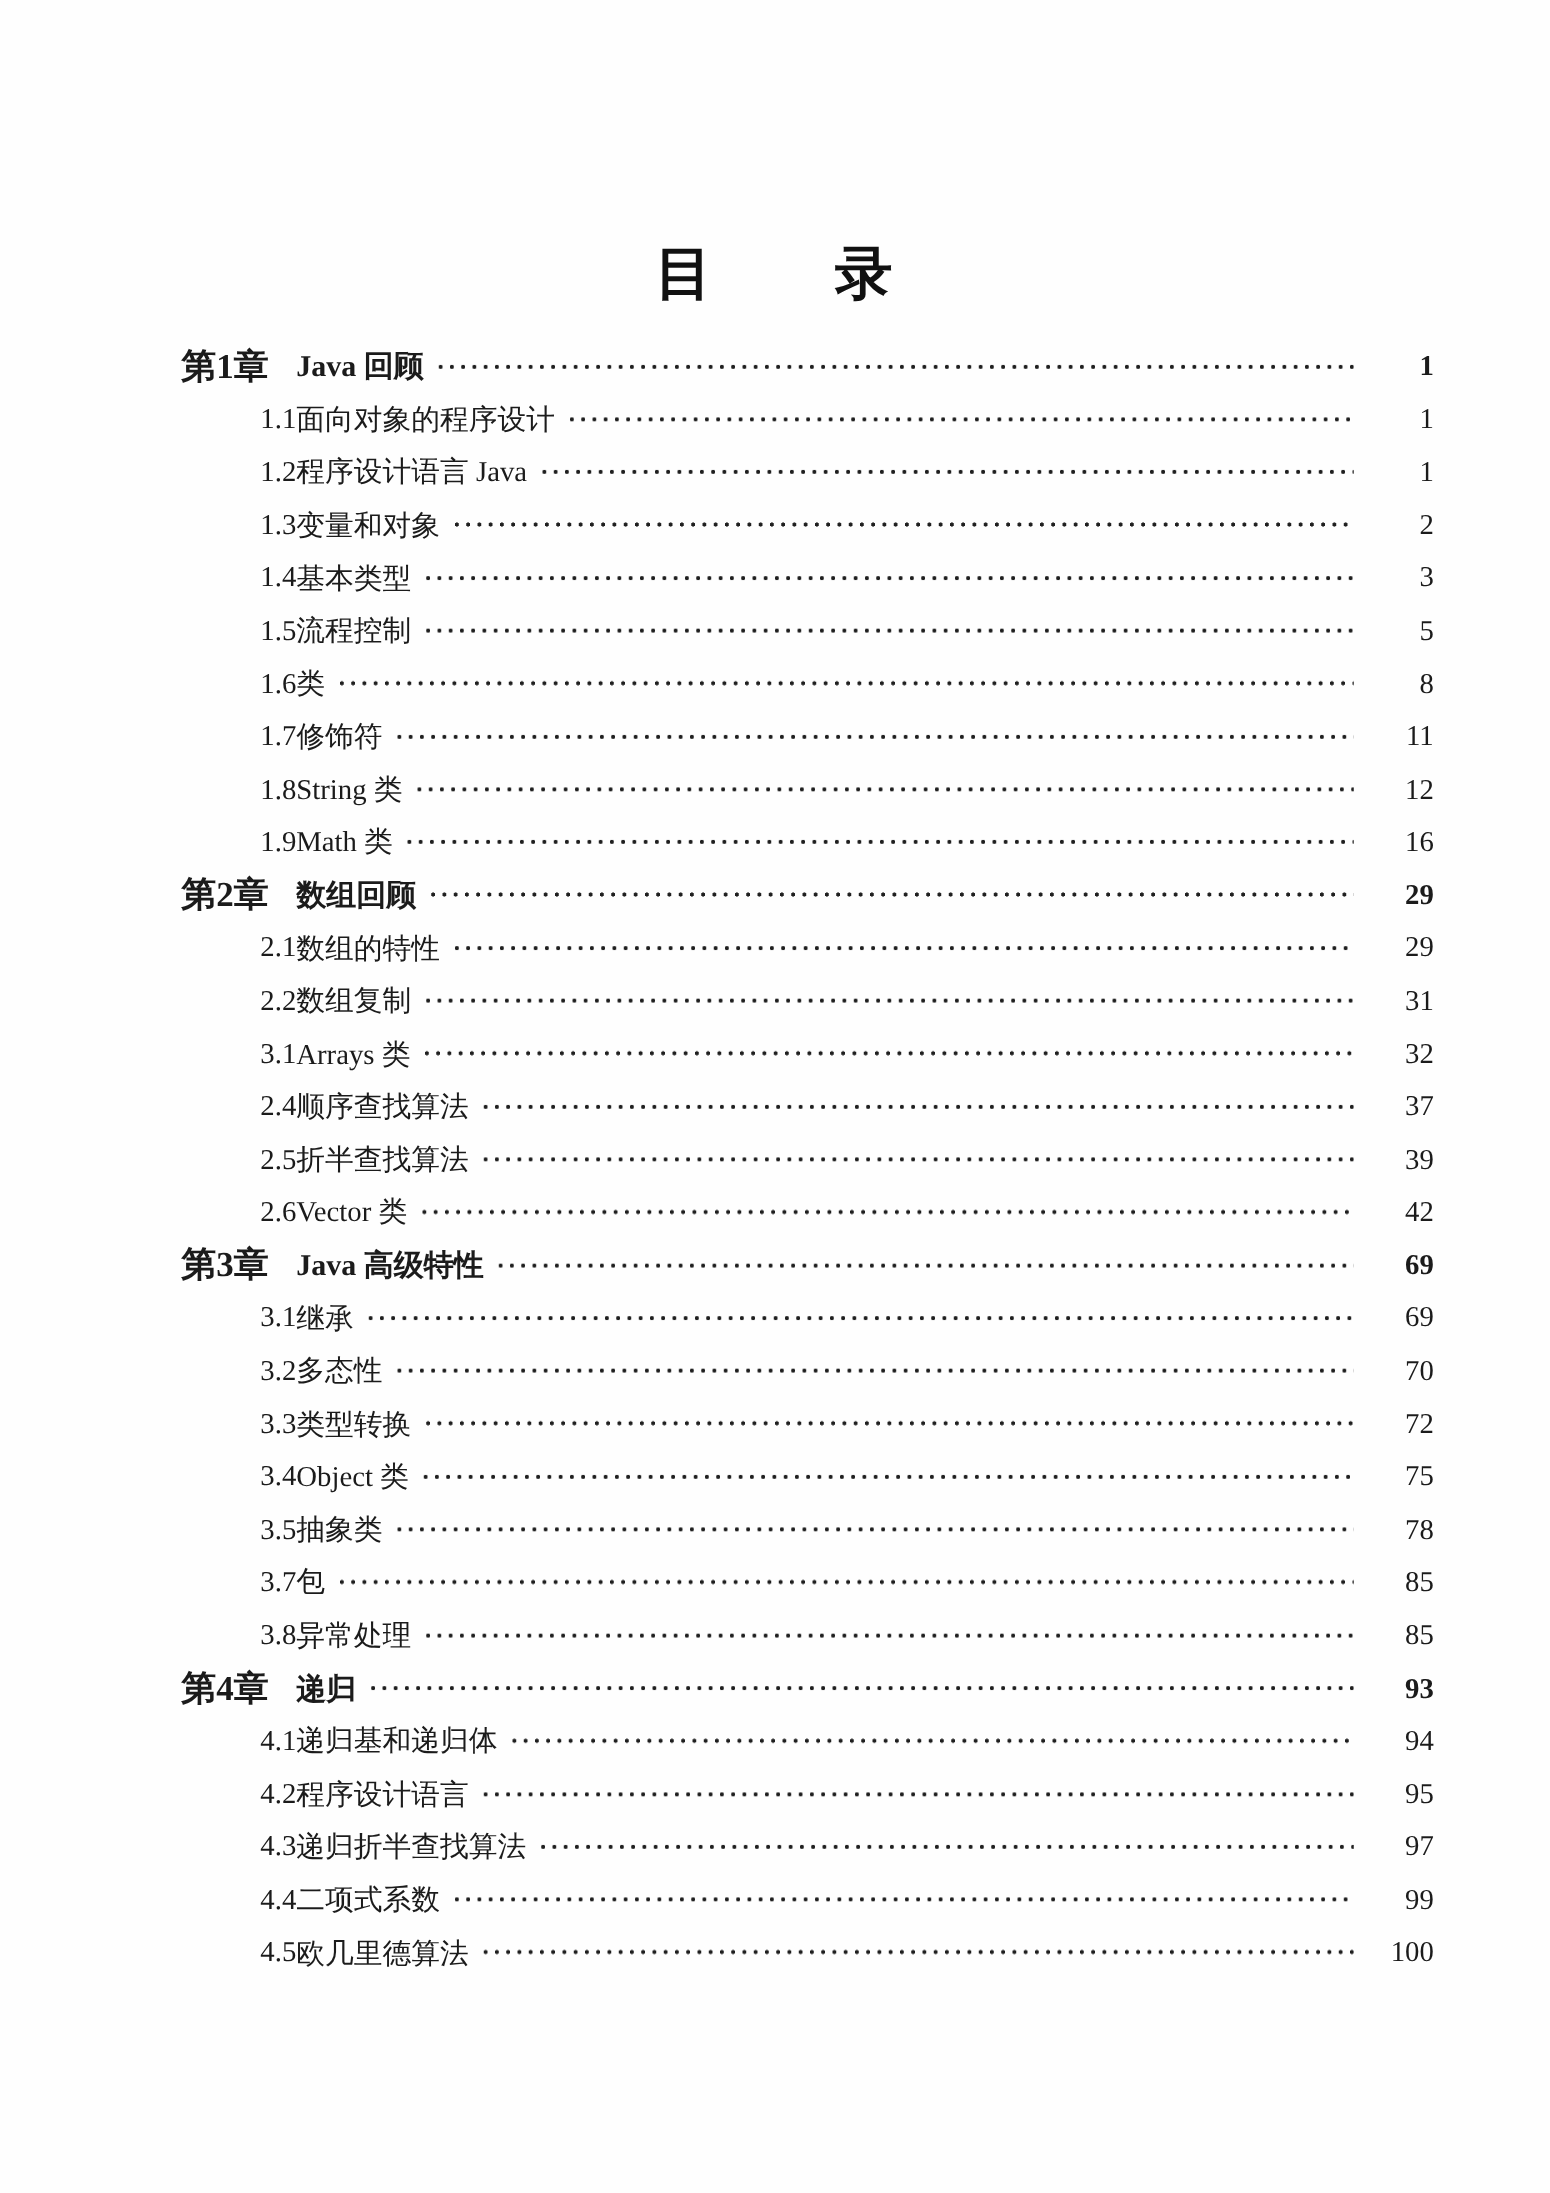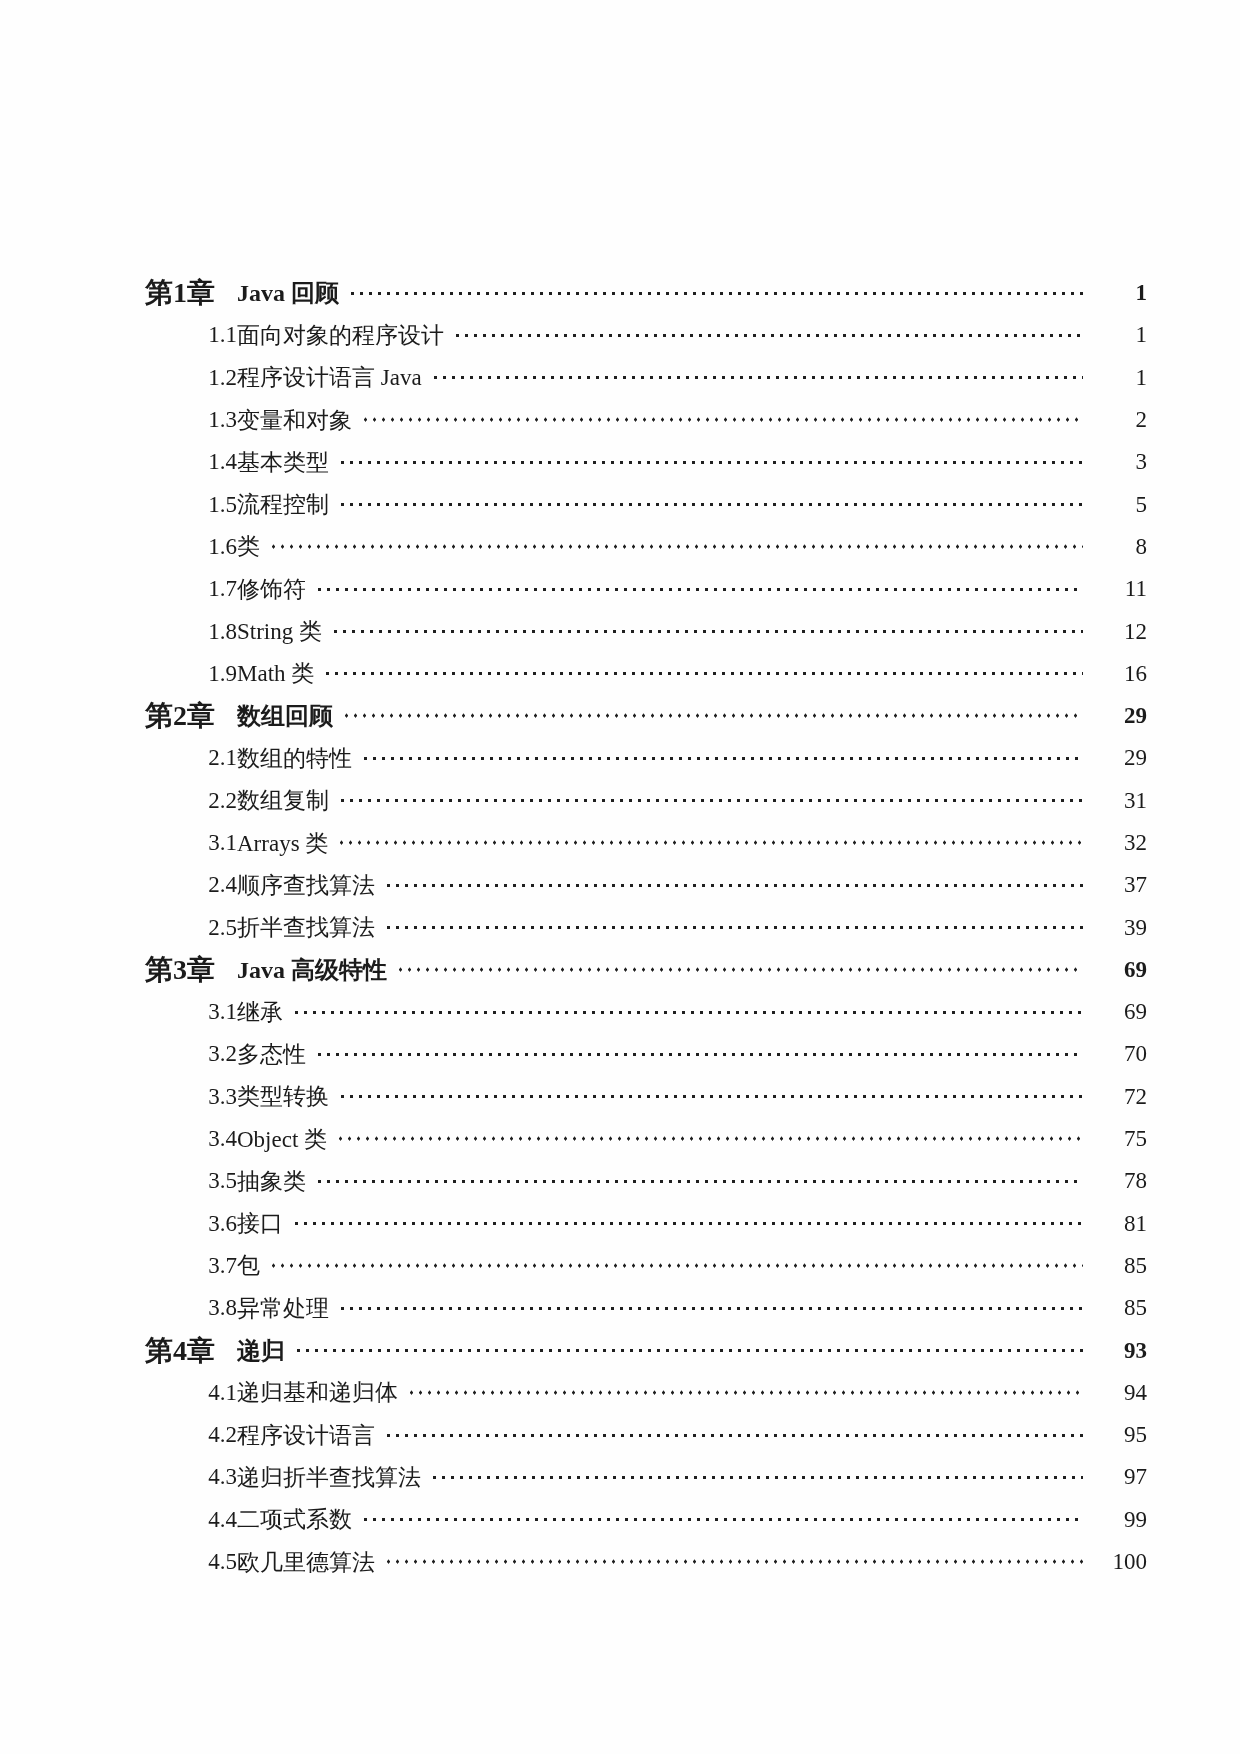--- a/index.html
+++ b/index.html
@@ -75,20 +75,21 @@
     flex:0 0 52px;
     text-align:right;
     font-size:23px;
   }
   .row.chapter .pagenum { font-weight:bold; }
 </style>
 </head>
 <body>
 
 <div class="page">
+  <h1 class="doc-title">目　　录</h1>
 
   <div class="toc" id="toc-list">
       <div class="row chapter">
     <span class="num">第1章</span>
     <span class="entry-title">Java 回顾</span>
     <span class="leader"></span>
     <span class="pagenum">1</span>
   </div>
       <div class="row section">
     <span class="num">1.1</span>
@@ -173,20 +174,26 @@
     <span class="entry-title">顺序查找算法</span>
     <span class="leader"></span>
     <span class="pagenum">37</span>
   </div>
       <div class="row section">
     <span class="num">2.5</span>
     <span class="entry-title">折半查找算法</span>
     <span class="leader"></span>
     <span class="pagenum">39</span>
   </div>
+      <div class="row section">
+    <span class="num">2.6</span>
+    <span class="entry-title">Vector 类</span>
+    <span class="leader"></span>
+    <span class="pagenum">42</span>
+  </div>
       <div class="row chapter">
     <span class="num">第3章</span>
     <span class="entry-title">Java 高级特性</span>
     <span class="leader"></span>
     <span class="pagenum">69</span>
   </div>
       <div class="row section">
     <span class="num">3.1</span>
     <span class="entry-title">继承</span>
     <span class="leader"></span>
@@ -208,26 +215,20 @@
     <span class="num">3.4</span>
     <span class="entry-title">Object 类</span>
     <span class="leader"></span>
     <span class="pagenum">75</span>
   </div>
       <div class="row section">
     <span class="num">3.5</span>
     <span class="entry-title">抽象类</span>
     <span class="leader"></span>
     <span class="pagenum">78</span>
-  </div>
-      <div class="row section">
-    <span class="num">3.6</span>
-    <span class="entry-title">接口</span>
-    <span class="leader"></span>
-    <span class="pagenum">81</span>
   </div>
       <div class="row section">
     <span class="num">3.7</span>
     <span class="entry-title">包</span>
     <span class="leader"></span>
     <span class="pagenum">85</span>
   </div>
       <div class="row section">
     <span class="num">3.8</span>
     <span class="entry-title">异常处理</span>

